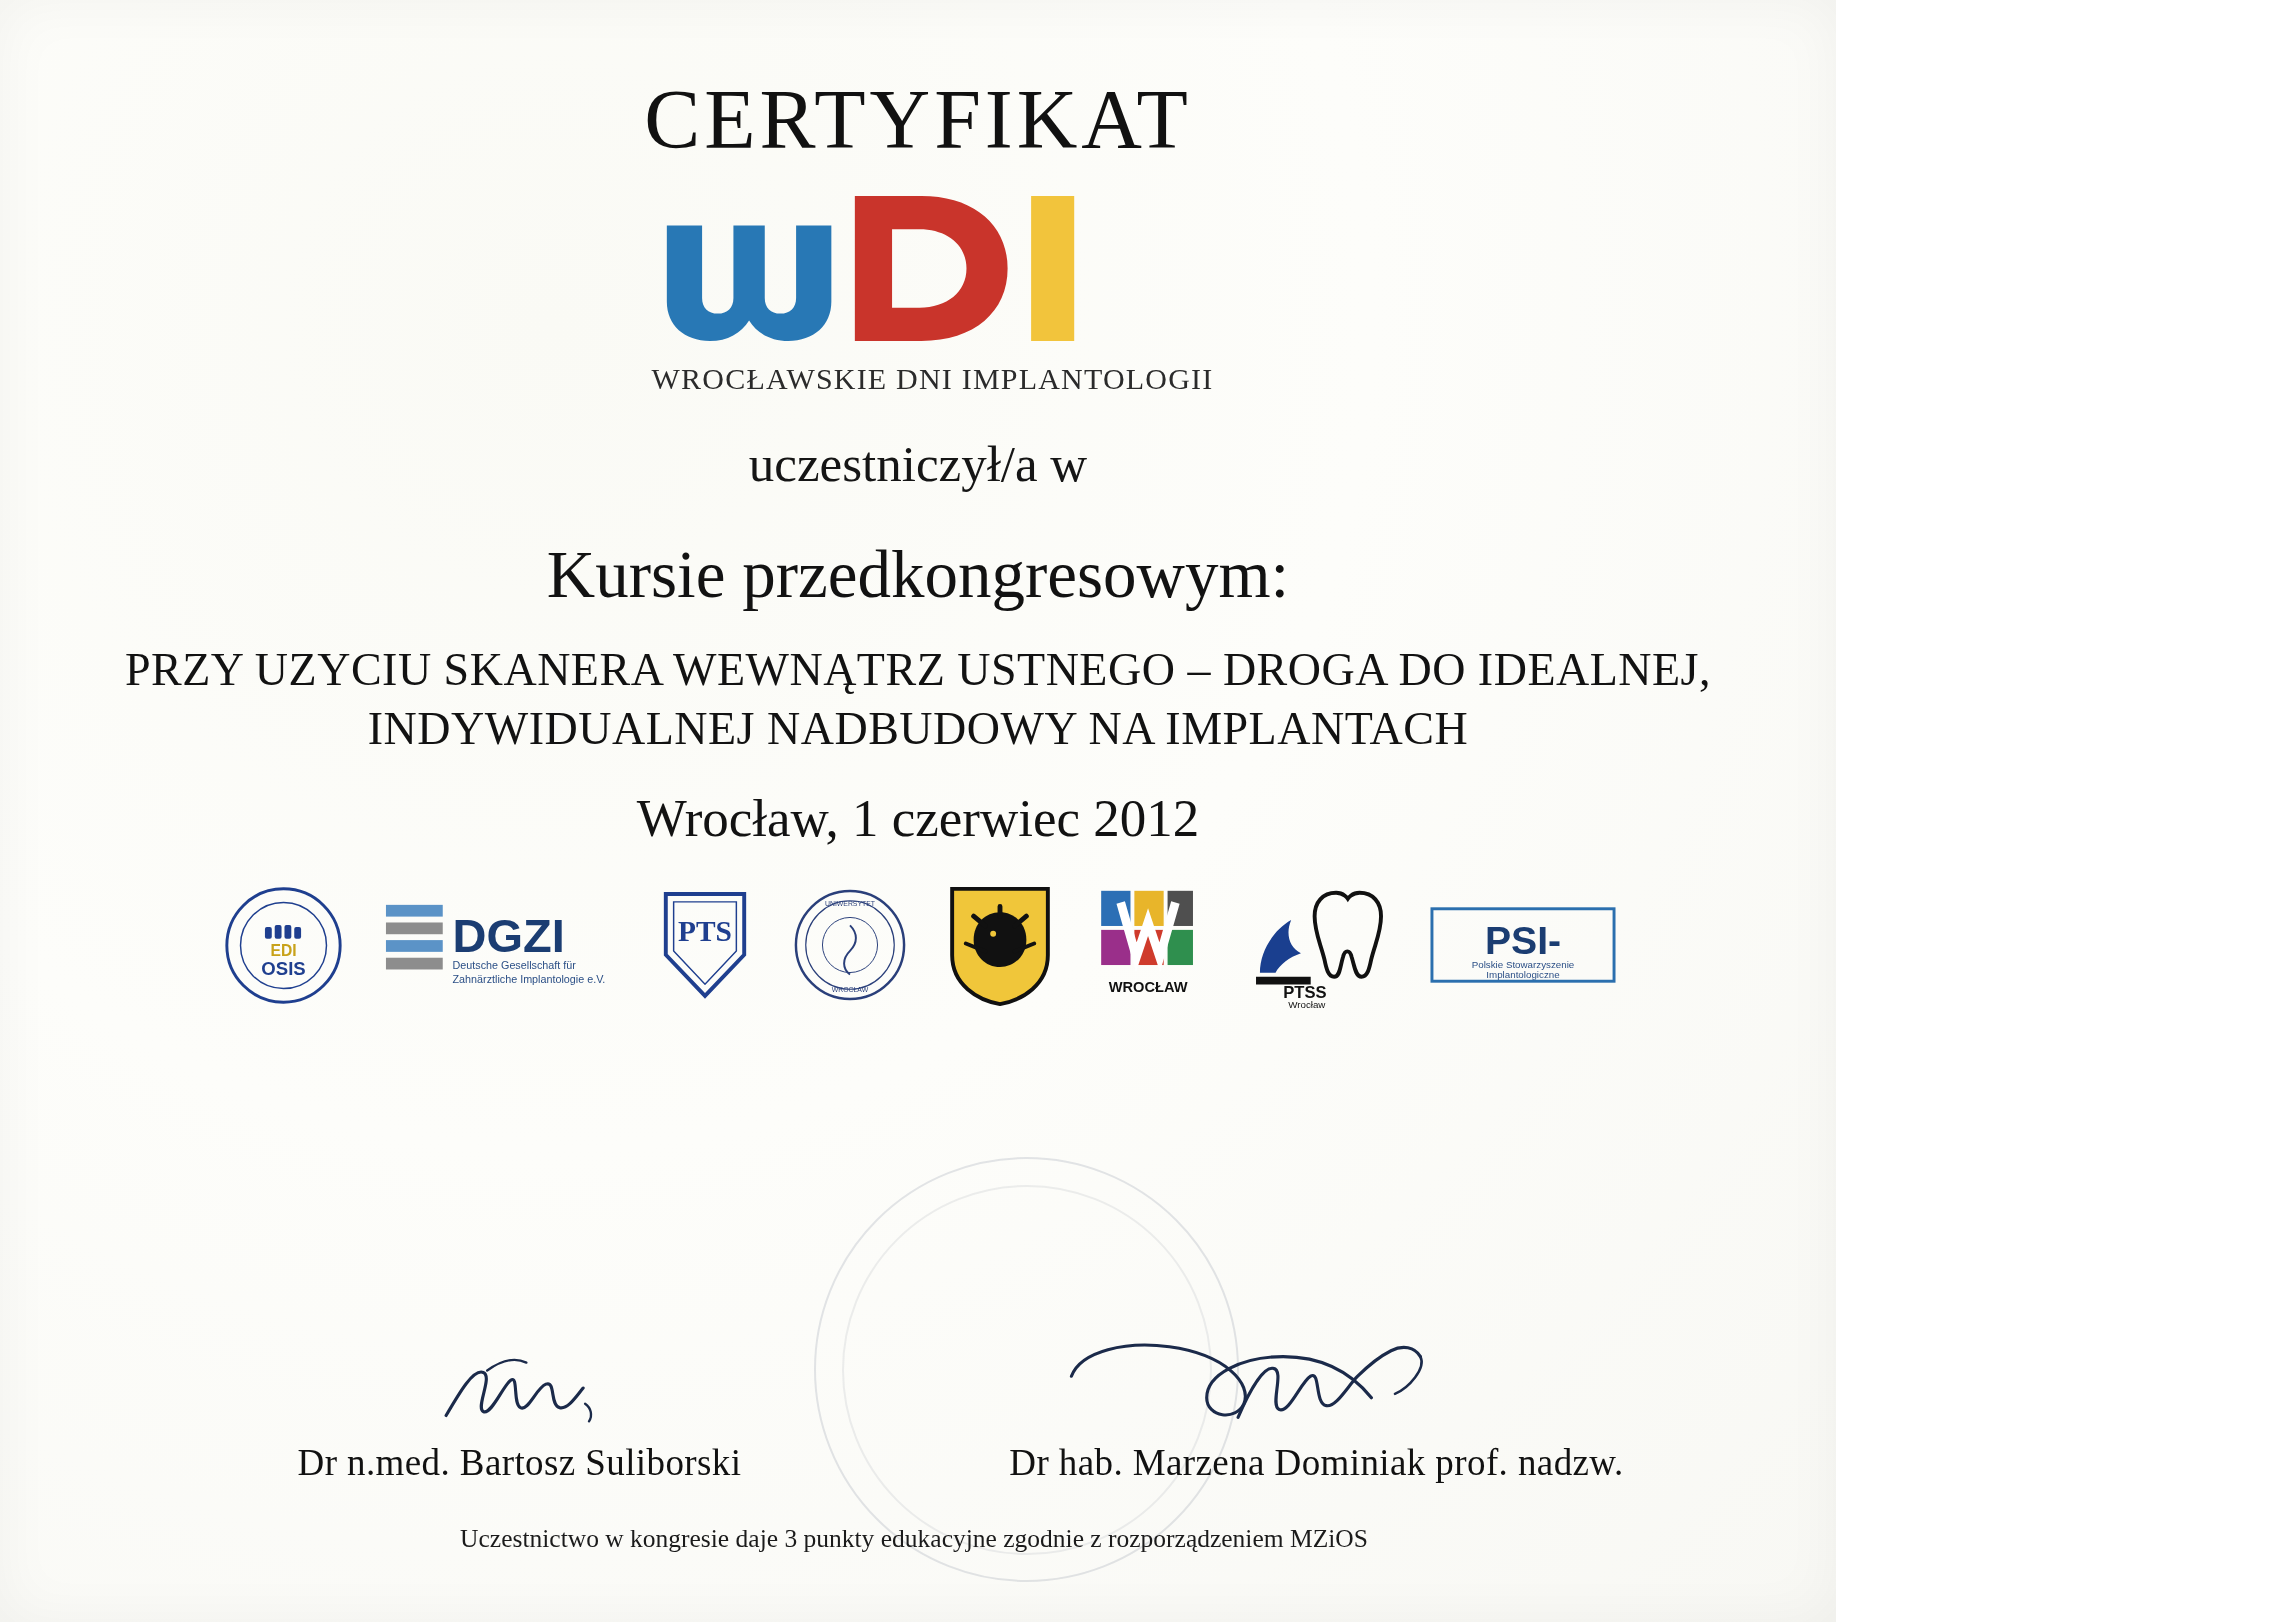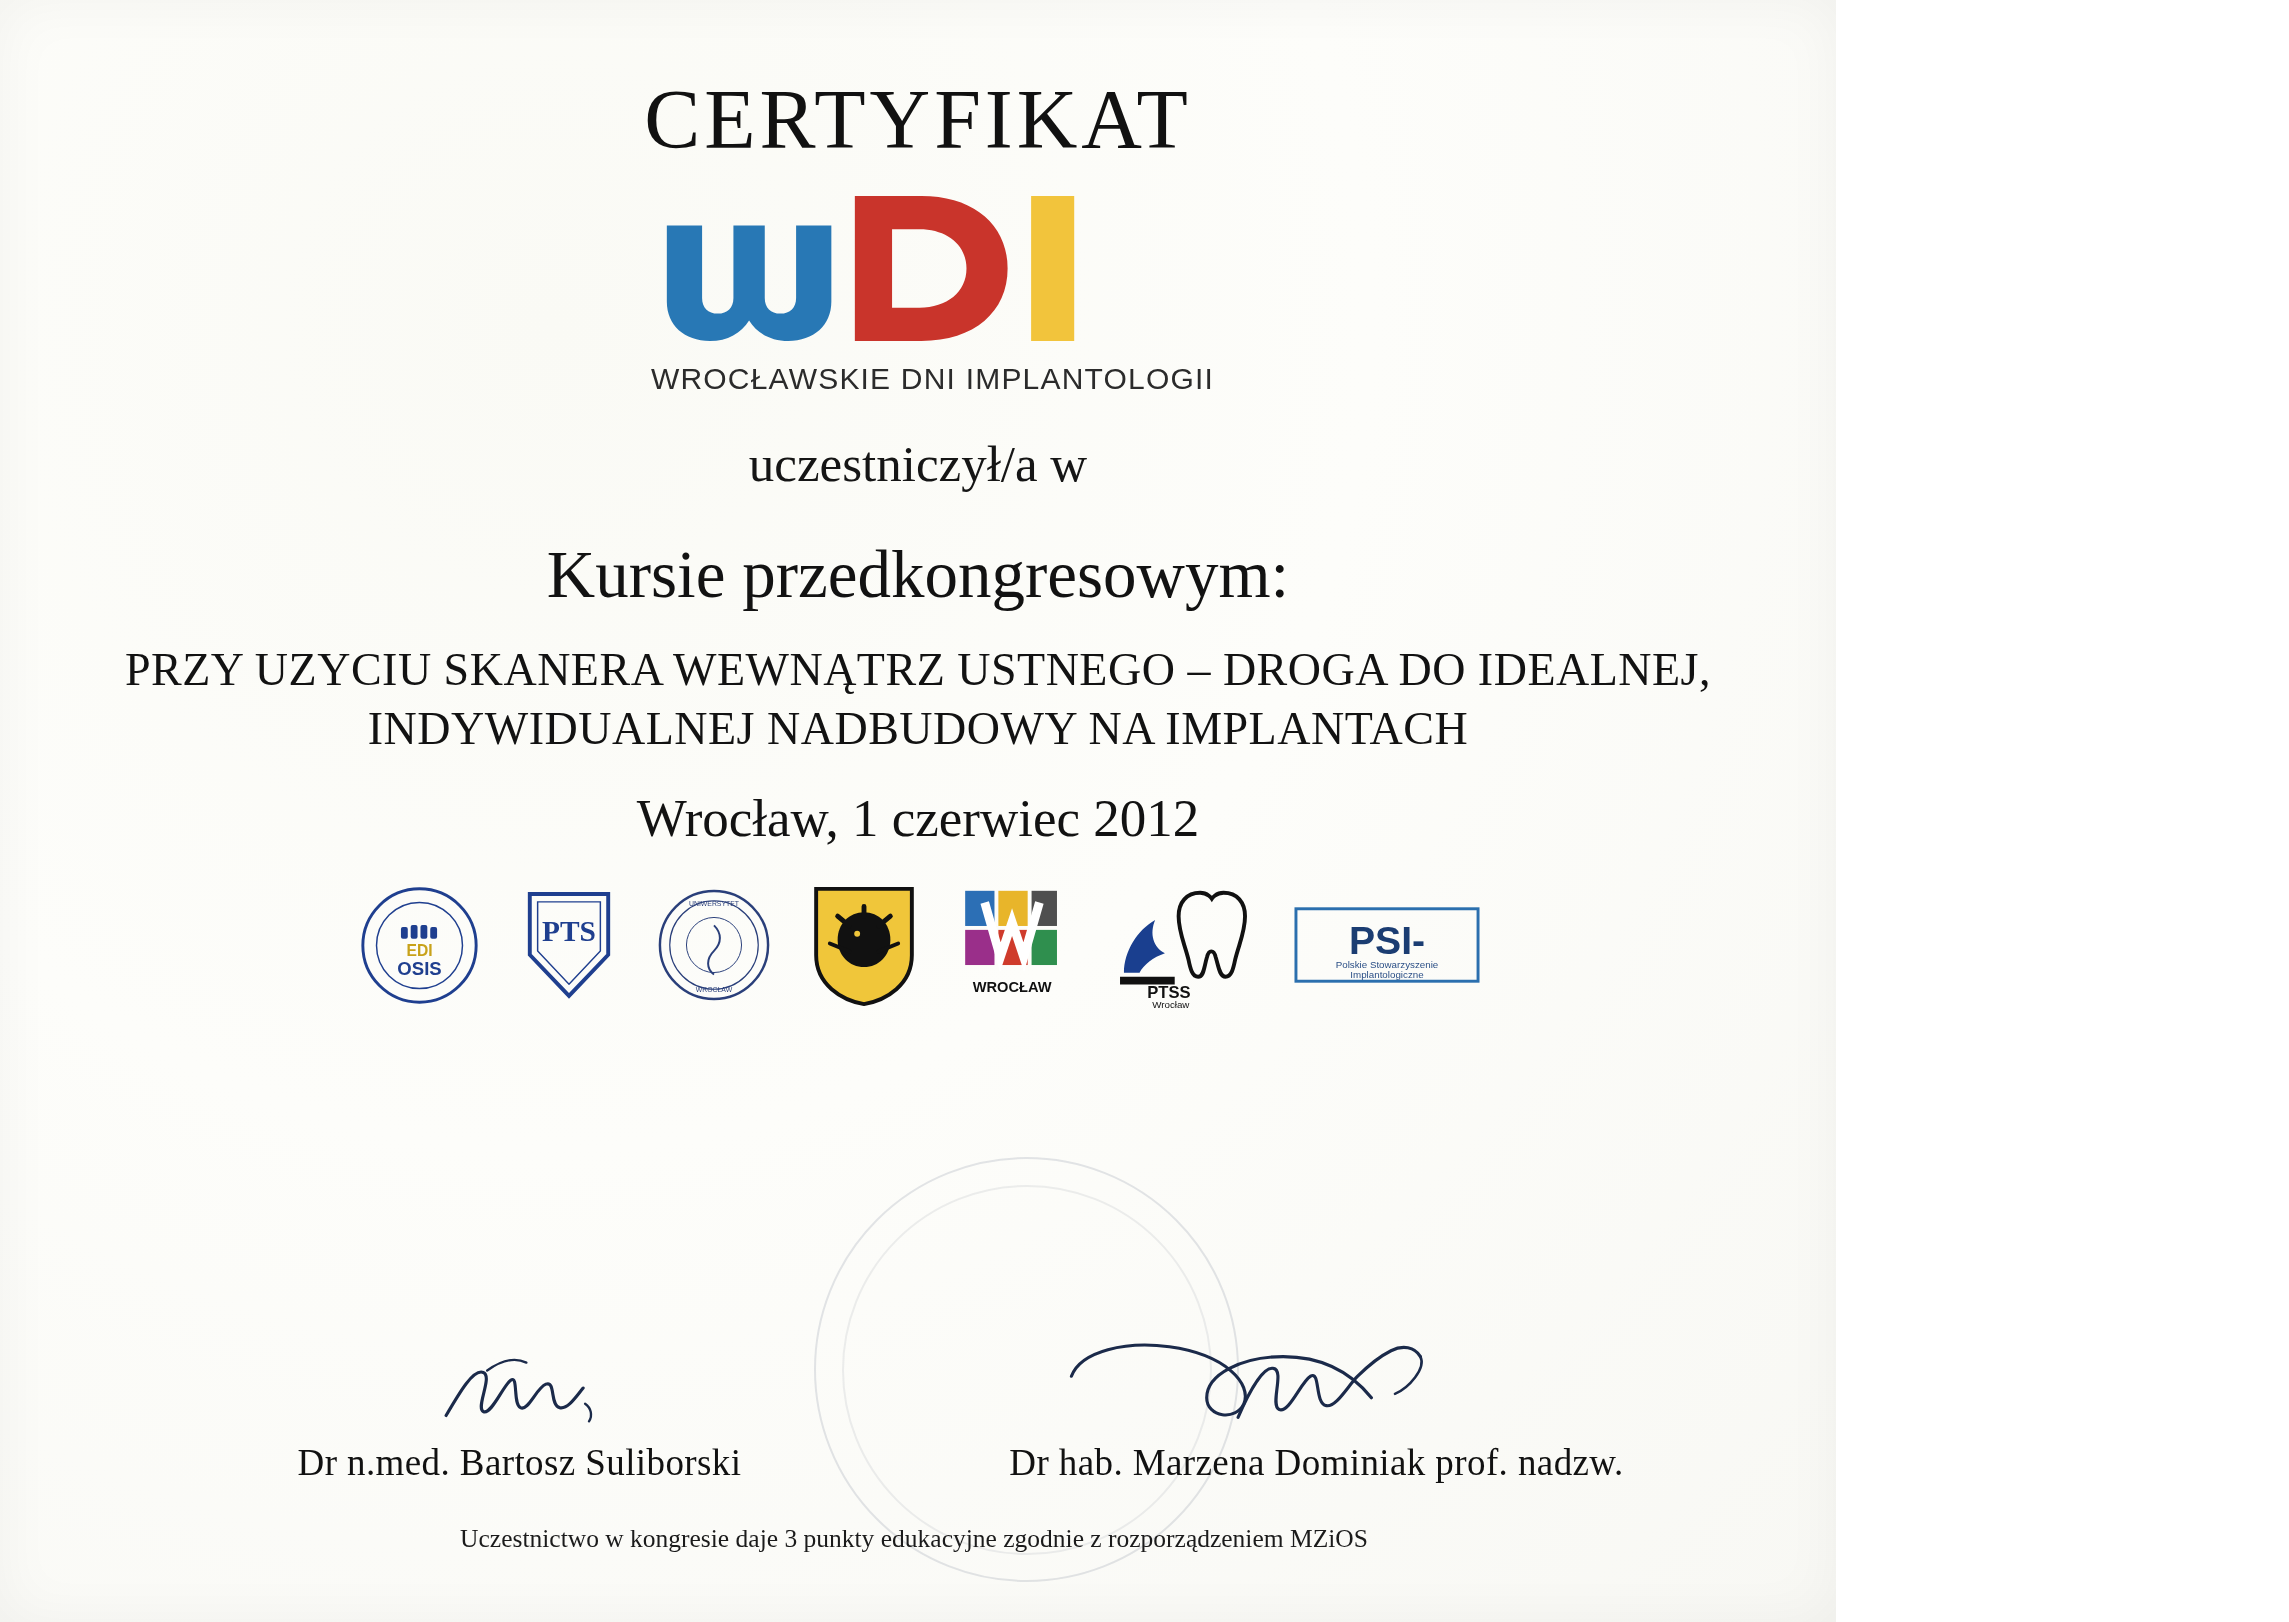--- a/index.html
+++ b/index.html
@@ -58,21 +58,21 @@
   }
   .wdi-wrap {
     position: relative;
     width: 519px;
     height: 165px;
   }
   .wdi-svg { display: block; }
 
   .logo-subtitle {
     margin-top: 11.8px;
-    font-family: Liberation Sans, sans-serif;
+    font-family: Liberation Serif, serif;
     font-size: 30px;
     letter-spacing: 1.2px;
     color: #2b2b2b;
     margin-left: 29px;
   }
 
   
   .recipient {
     margin-top: 53px;
     font-size: 118px;
@@ -248,20 +248,33 @@
             <rect x="46" y="46" width="7" height="12" rx="2"></rect>
             <rect x="56" y="44" width="7" height="14" rx="2"></rect>
             <rect x="66" y="44" width="7" height="14" rx="2"></rect>
             <rect x="76" y="46" width="7" height="12" rx="2"></rect>
           </g>
           <text x="65" y="76" font-family="Liberation Sans, sans-serif" font-size="16" font-weight="bold" fill="#c8a21a" text-anchor="middle">EDI</text>
           <text x="65" y="95" font-family="Liberation Sans, sans-serif" font-size="19" font-weight="bold" fill="#1f3f8f" text-anchor="middle">OSIS</text>
         </svg>
       </div>
 
+      <div class="logo-item">
+        <svg width="235" height="108" viewBox="0 0 240 110" xmlns="http://www.w3.org/2000/svg">
+          <g>
+            <rect x="2" y="14" width="58" height="12" fill="#5b93c7"></rect>
+            <rect x="2" y="32" width="58" height="12" fill="#8d8d8d"></rect>
+            <rect x="2" y="50" width="58" height="12" fill="#5b93c7"></rect>
+            <rect x="2" y="68" width="58" height="12" fill="#8d8d8d"></rect>
+          </g>
+          <text x="70" y="62" font-family="Liberation Sans, sans-serif" font-size="48" font-weight="bold" fill="#1b3d72">DGZI</text>
+          <text x="70" y="80" font-family="Liberation Sans, sans-serif" font-size="11" fill="#2b4f86">Deutsche Gesellschaft für</text>
+          <text x="70" y="94" font-family="Liberation Sans, sans-serif" font-size="11" fill="#2b4f86">Zahnärztliche Implantologie e.V.</text>
+        </svg>
+      </div>
 
       <div class="logo-item">
         <svg width="98" height="118" viewBox="0 0 100 120" xmlns="http://www.w3.org/2000/svg">
           <path d="M10,8 L90,8 L90,70 L50,112 L10,70 Z" fill="none" stroke="#1f3f8f" stroke-width="4"></path>
           <path d="M18,16 L82,16 L82,66 L50,100 L18,66 Z" fill="none" stroke="#1f3f8f" stroke-width="1.5"></path>
           <text x="50" y="56" font-family="Liberation Serif, serif" font-size="30" font-weight="bold" fill="#1f3f8f" text-anchor="middle">PTS</text>
         </svg>
       </div>
 
       <div class="logo-item">

